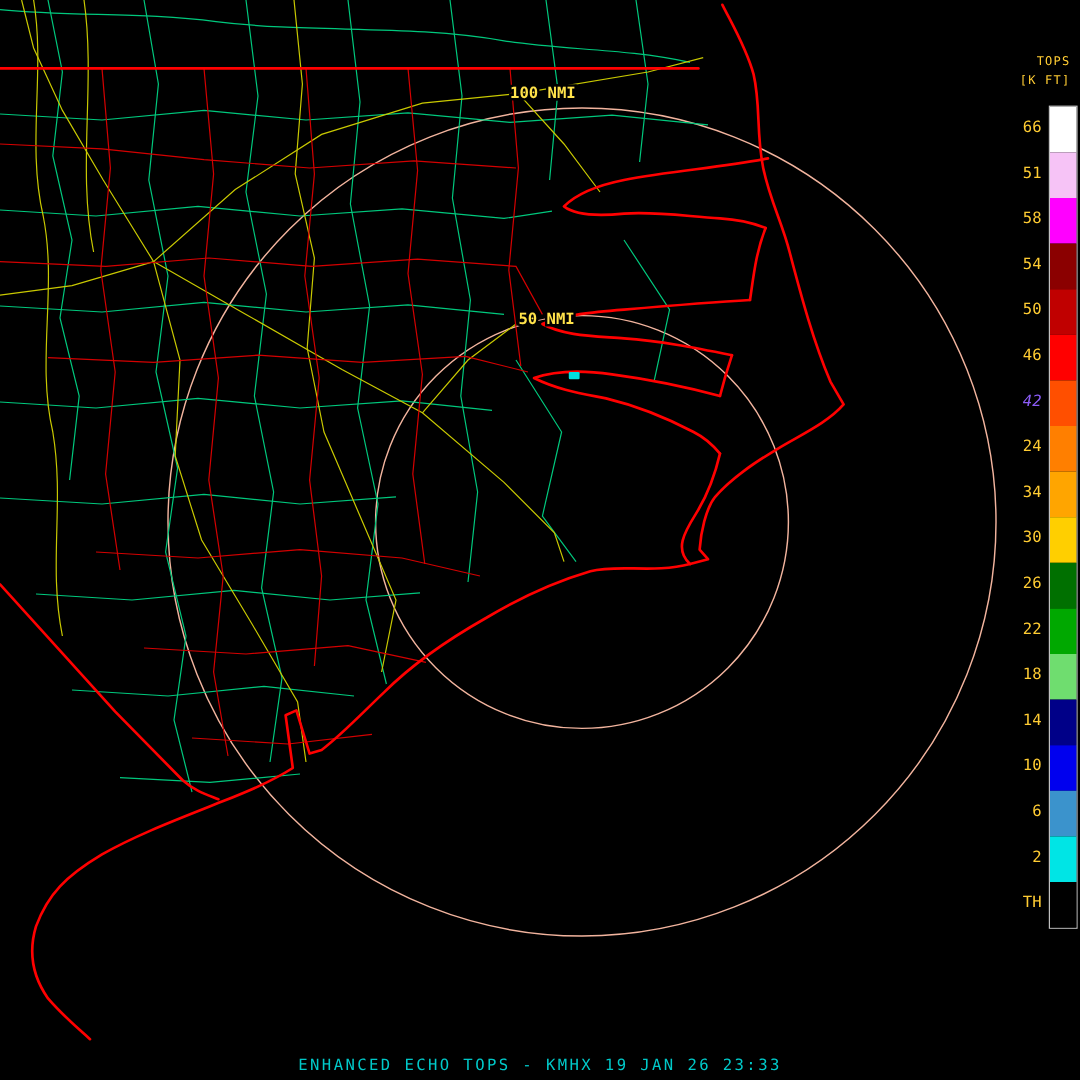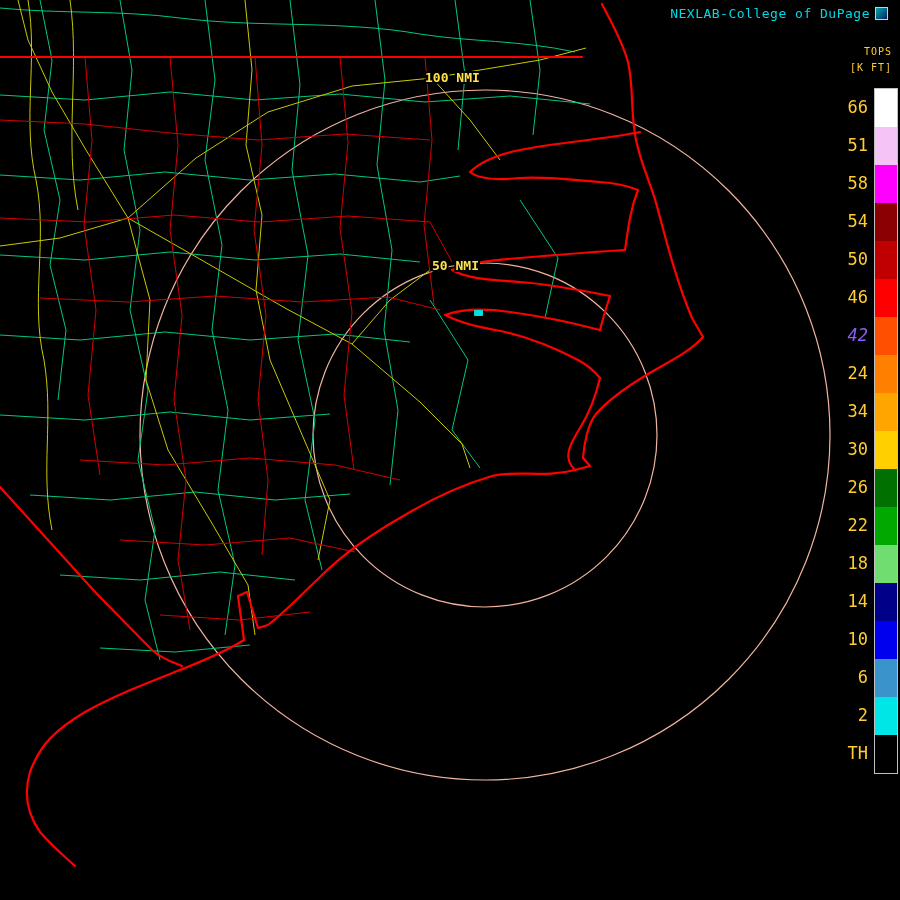--- a/index.html
+++ b/index.html
@@ -13,41 +13,37 @@
   .brand .logo{width:11px;height:11px;border:1px solid #8fe7ff;
          background:linear-gradient(135deg,#0aa,#026);display:inline-block;}
 
   
   .legend{position:absolute;top:44px;right:2px;z-index:6;}
   .legend-title{color:#ffcc33;font-size:10px;line-height:16px;text-align:right;
                 padding-right:6px;letter-spacing:1px;margin-left:7px;}
   .legend-body{display:flex;margin-top:12px;justify-content:flex-end;}
   .legend-labels{display:flex;flex-direction:column;margin-right:6px;}
   .legend-labels div{height:38px;line-height:38px;text-align:right;color:#ffcc33;
-                font-size:17px;min-width:24px;}
+                font-size:13px;min-width:24px;}
   .legend-colorbar{width:22px;border:1px solid #c0c0c0;display:flex;
                 flex-direction:column;background:#000;}
   .legend-colorbar div{height:38px;width:100%;}
 
   
   .map{position:absolute;top:0;left:0;}
 
   
   .footer{position:absolute;left:0;right:0;bottom:4px;text-align:center;
           color:#00c9c9;font-size:13px;letter-spacing:2px;z-index:5;}
 </style>
 </head>
 <body>
 
 <div class="viewer">
 
-  <div class="brand">
-    <span>NEXLAB-College of DuPage</span>
-    <span class="logo"></span>
-  </div>
 
   <svg class="map" width="900" height="868" viewBox="0 0 900 868">
 
     <g fill="none" stroke-width="1.2" stroke="#f2b49e">
       <circle cx="485" cy="435" r="172"></circle>
       <circle cx="485" cy="435" r="345"></circle>
     </g>
 
     <g fill="none" stroke-width="1" stroke="#00c87d">
       <path d="M 0,8 C 60,14 120,10 180,18 C 260,28 340,20 420,34 C 470,42 520,40 575,52"></path>
@@ -175,14 +171,17 @@
           <div style="background: rgb(111, 221, 111);"></div>
           <div style="background: rgb(0, 0, 136);"></div>
           <div style="background: rgb(0, 0, 238);"></div>
           <div style="background: rgb(59, 147, 204);"></div>
           <div style="background: rgb(0, 229, 229);"></div>
           <div style="background: rgb(0, 0, 0);"></div>
         </div>
     </div>
   </div>
 
+  <div class="footer">
+    <span>ENHANCED ECHO TOPS - KMHX 19 JAN 26 23:33</span>
+  </div>
 
 </div>
 
 </body></html>

